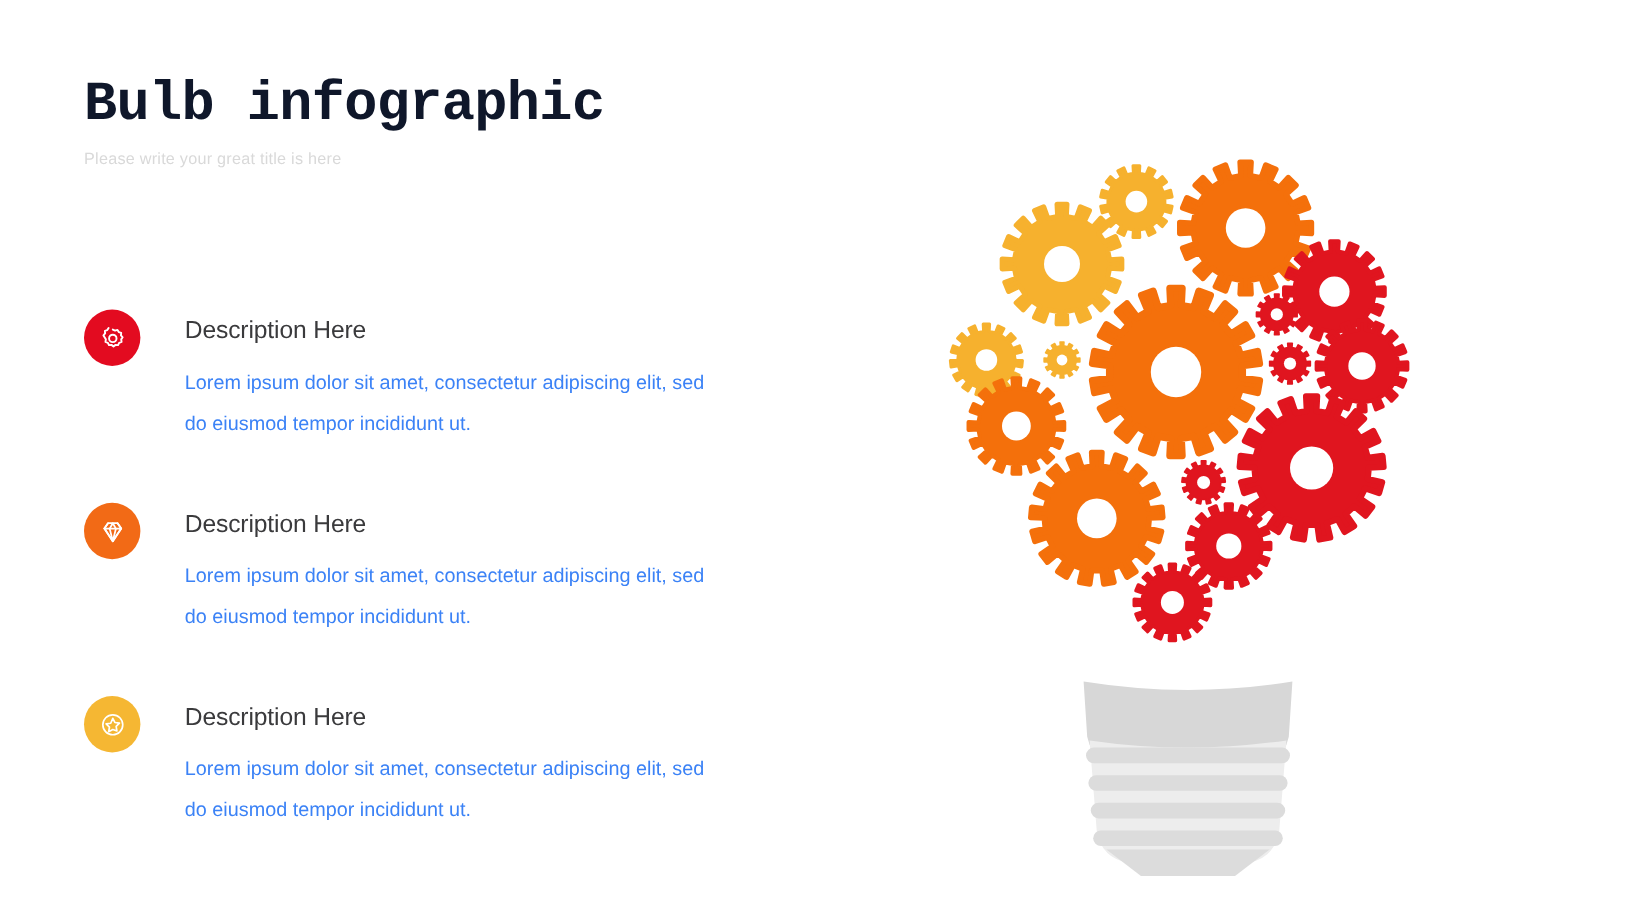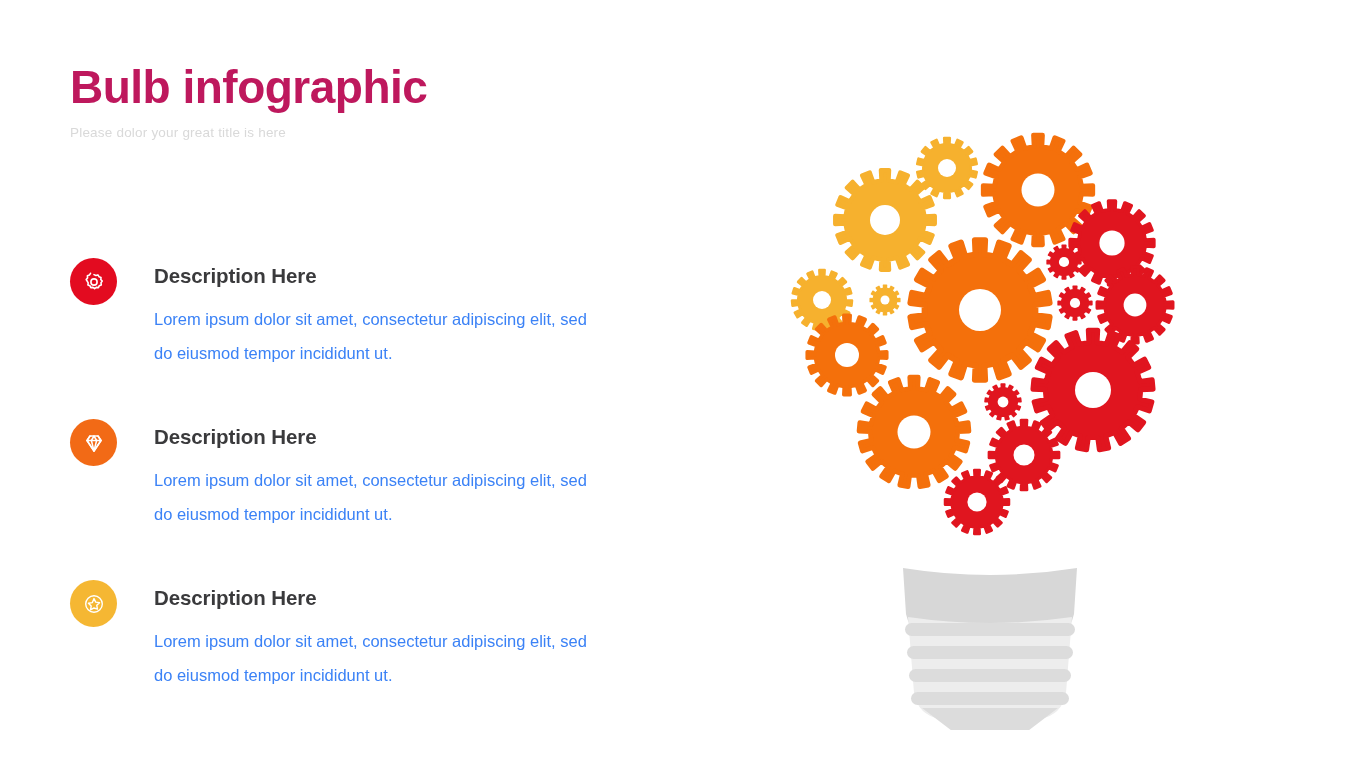--- a/index.html
+++ b/index.html
@@ -28,22 +28,22 @@
     left: 70px;
     top: 64px;
     width: 640px;
   }
   .page-title {
     margin: 0;
     font-size: 46px;
     line-height: 1.0;
     font-weight: bold;
     letter-spacing: -0.5px;
-    color: #be185d;
-    font-family: Liberation Sans, sans-serif;
+    color: #0f172a;
+    font-family: Liberation Mono, monospace;
   }
   .page-subtitle {
     margin: 16px 0 0 0;
     font-size: 13.5px;
     line-height: 1;
     font-weight: normal;
     letter-spacing: 0.2px;
     color: #d9d9d9;
   }
 
@@ -74,21 +74,21 @@
     justify-content: center;
     box-sizing: border-box;
   }
   .feature-icon svg { display: block; }
 
   .feature-title {
     margin: 0;
     padding-top: 8px;
     font-size: 20.5px;
     line-height: 1;
-    font-weight: bold;
+    font-weight: normal;
     color: #3a3a3c;
     letter-spacing: -0.1px;
   }
   .feature-desc {
     margin: 15px 0 0 0;
     font-size: 16.5px;
     line-height: 34px;
     color: #3b82f6;
     font-weight: normal;
     max-width: 440px;
@@ -104,21 +104,21 @@
   }
   .bulb svg { display: block; width: 100%; height: 100%; }
 </style>
 </head>
 <body>
 
 <div class="slide">
 
   <div class="header">
     <h1 class="page-title">Bulb infographic</h1>
-    <p class="page-subtitle">Please dolor your great title is here</p>
+    <p class="page-subtitle">Please write your great title is here</p>
   </div>
 
   <div class="features">
 
     <div class="feature-item">
       <span class="feature-icon" style="background:#e30b20;">
         <svg width="24" height="24" viewBox="0 0 24 24" fill="none" stroke="#ffffff" stroke-width="1.6" stroke-linecap="round" stroke-linejoin="round">
           <path d="M12 3.2l1.9.9 2-.6 1.1 1.8 2 .7-.2 2.1 1.4 1.6-1.2 1.7.3 2.1-2 .8-.9 1.9-2.1-.2-1.7 1.3-1.7-1.3-2.1.2-.9-1.9-2-.8.3-2.1L4.2 8.1l1.4-1.6-.2-2.1 2-.7L8.5 1.9" transform="translate(0,1.4)"></path>
           <circle cx="12" cy="12" r="3.1"></circle>
         </svg>

